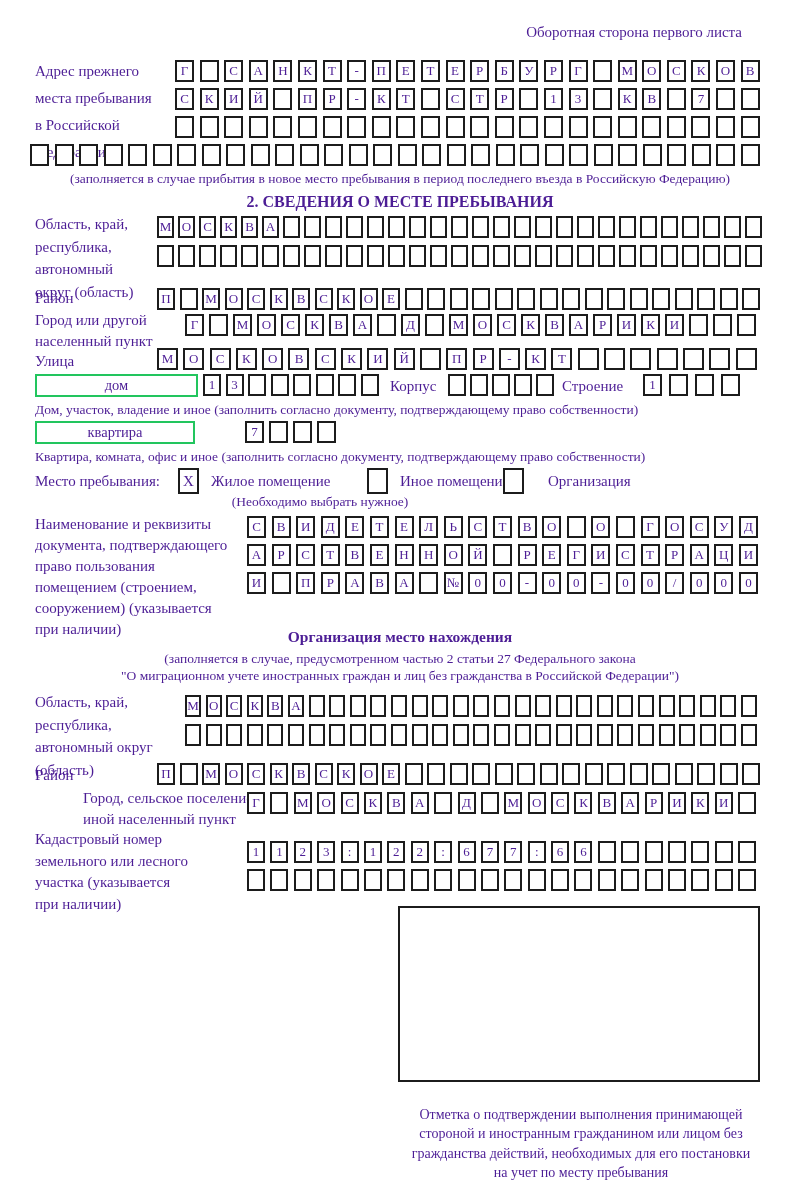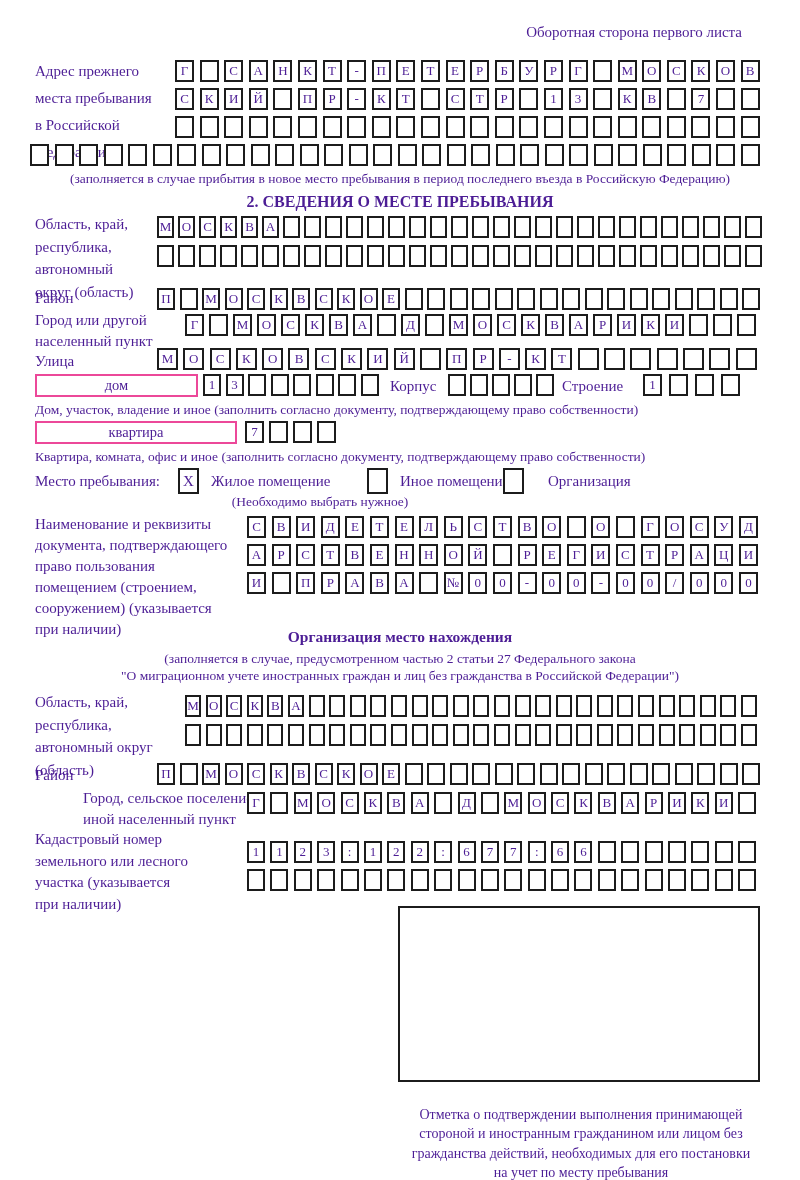--- a/index.html
+++ b/index.html
@@ -20,21 +20,21 @@
   .r27  .cell{width:18px;} .r27 {gap:4.5px;}
   .rc24 .cell{width:19px;} .rc24{gap:5px;}
   .r23  .cell{width:21px;} .r23 {gap:5.3px;}
   .r21  .cell{width:19px;} .r21 {gap:5.6px;}
   .r28  .cell{width:16px;} .r28 {gap:4.6px;}
   .r22  .cell{width:18px;} .r22 {gap:5.4px;}
   .r8   .cell{width:18px;} .r8  {gap:4.5px;}
   .r5   .cell{width:18px;} .r5  {gap:4px;}
   .r4s  .cell{width:19px;} .r4s {gap:7px;}
   .r4k  .cell{width:19px;} .r4k {gap:5px;}
-  .widebox{box-sizing:border-box;border:2px solid #ec4899;height:23px;text-align:center;
+  .widebox{box-sizing:border-box;border:2px solid #22c55e;height:23px;text-align:center;
            font-size:14.5px;line-height:19px;background:#fff;}
   .cb{box-sizing:border-box;border:2px solid #1c1c1c;width:21px;height:26px;text-align:center;
       font-size:15px;line-height:22px;background:#fff;display:inline-block;}
   .stamp{box-sizing:border-box;border:2px solid #1c1c1c;background:#fff;}
   .capt{font-size:14px;line-height:1.38;text-align:center;white-space:pre-line;}
 </style>
 </head>
 <body>
 
 <div id="page">
@@ -337,21 +337,21 @@
       </div>
     <div class="abs lbl" style="left:562px;top:375px;">Строение</div>
     <div class="boxrow r4s" style="left:643px;top:374px;">
         <span class="cell">1</span>
         <span class="cell"></span>
         <span class="cell"></span>
         <span class="cell"></span>
       </div>
     <div class="abs note" style="left:35px;top:402px;width:740px;">Дом, участок, владение и иное (заполнить согласно документу, подтверждающему право собственности)</div>
 
-    <div class="abs widebox" style="left:35px;top:421px;width:202px;">квартира</div>
+    <div class="abs widebox" style="left:35px;top:421px;width:160px;">квартира</div>
     <div class="boxrow r4k" style="left:245px;top:421px;">
         <span class="cell">7</span>
         <span class="cell"></span>
         <span class="cell"></span>
         <span class="cell"></span>
       </div>
     <div class="abs note" style="left:35px;top:449px;width:740px;">Квартира, комната, офис и иное (заполнить согласно документу, подтверждающему право собственности)</div>
 
     <div class="abs lbl" style="left:35px;top:470px;">Место пребывания:</div>
     <span class="cb abs" style="left:178px;top:468px;">X</span>

